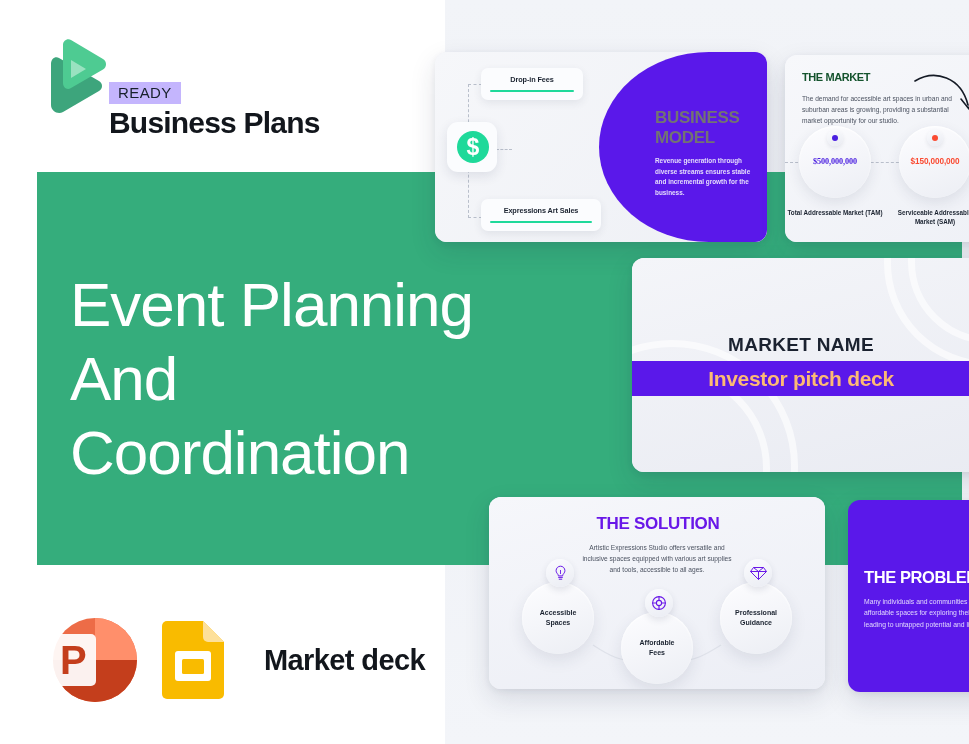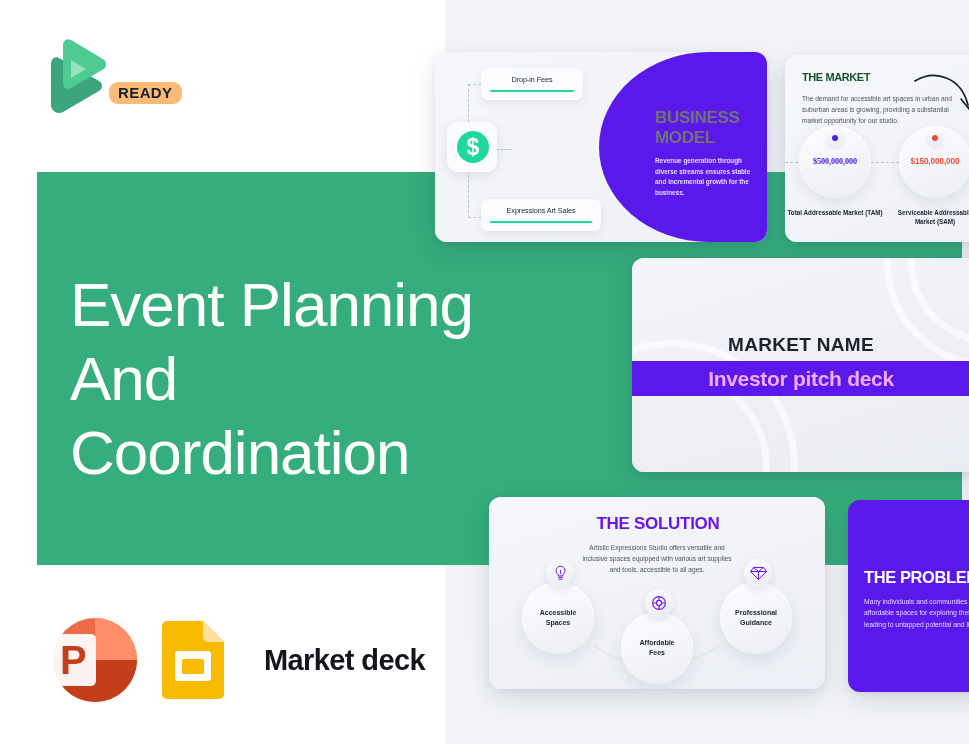--- a/index.html
+++ b/index.html
@@ -19,23 +19,23 @@
   .green-block{
     position:absolute;left:37px;top:172px;width:925px;height:393px;
     background:#35ad7c;
   }
 
   
   .logo-wrap{position:absolute;left:37px;top:34px;width:330px;height:92px;}
   .logo-mark{position:absolute;left:0;top:4px;width:72px;height:76px;}
   .ready-badge{
     position:absolute;left:72px;top:48px;
-    background:#fdba74;color:#17202b;
-    font-size:15px;font-weight:700;letter-spacing:.4px;
-    padding:3px 9px 4px 9px;border-radius:9px;line-height:1;
+    background:#c4b5fd;color:#17202b;
+    font-size:15px;font-weight:400;letter-spacing:.4px;
+    padding:3px 9px 4px 9px;border-radius:0;line-height:1;
   }
   .brand-name{
     position:absolute;left:72px;top:74px;
     font-size:30px;font-weight:800;color:#12161c;letter-spacing:-0.8px;
     white-space:nowrap;line-height:1;
   }
 
   
   .hero-title{
     position:absolute;left:70px;top:268px;width:470px;
@@ -71,21 +71,21 @@
   .bm-title{position:absolute;left:655px;top:108px;color:#737373;font-size:17px;font-weight:800;
     line-height:20px;letter-spacing:-0.3px;}
   .bm-desc{position:absolute;left:655px;top:156px;width:104px;color:#e4dcfb;font-size:6.4px;
     line-height:10.5px;font-weight:600;}
   .bm-chip{
     position:absolute;background:#fbfcfe;border-radius:7px;height:32px;width:102px;
     box-shadow:0 3px 8px rgba(40,50,80,.09);
   }
   .bm-chip span{
     position:absolute;left:0;right:0;top:7px;text-align:center;
-    font-size:7.3px;font-weight:400;color:#1b2330;letter-spacing:-0.1px;white-space:nowrap;
+    font-size:7.3px;font-weight:700;color:#1b2330;letter-spacing:-0.1px;white-space:nowrap;
   }
   .bm-chip i{
     position:absolute;left:9px;right:9px;bottom:8px;height:2px;border-radius:2px;background:#1fd99a;display:block;
   }
   #chip-drop{left:481px;top:68px;}
   #chip-session{left:500px;top:133px;width:112px;}
   #chip-commission{left:481px;top:199px;width:120px;}
   .bm-dollar-card{
     position:absolute;left:447px;top:122px;width:50px;height:50px;border-radius:11px;background:#fbfcfe;
     box-shadow:0 4px 12px rgba(40,50,80,.11);
@@ -112,21 +112,21 @@
   .mk-val{position:absolute;left:0;right:0;top:31px;text-align:center;font-size:8.2px;font-weight:800;letter-spacing:-0.1px;}
   .mk-cap{position:absolute;text-align:center;font-size:6.3px;font-weight:800;color:#1b2330;line-height:9px;width:96px;}
 
   
   #slide-company{left:632px;top:258px;width:400px;height:214px;}
   .cn-bg{position:absolute;inset:0;background:linear-gradient(165deg,#f4f5f9 0%,#e9ebf2 100%);}
   .cn-ring{position:absolute;border-radius:50%;border:7px solid rgba(255,255,255,.62);}
   .cn-name{position:absolute;left:0;width:338px;top:76px;text-align:center;font-size:19px;font-weight:800;
     color:#1b2230;letter-spacing:.3px;}
   .cn-band{position:absolute;left:0;top:103px;width:400px;height:35px;background:#5a18ea;}
-  .cn-band span{display:block;width:338px;text-align:center;line-height:35px;color:#f0abfc;font-size:21px;font-weight:800;
+  .cn-band span{display:block;width:338px;text-align:center;line-height:35px;color:#fdba74;font-size:21px;font-weight:800;
     letter-spacing:-0.3px;}
 
   
   #slide-solution{left:489px;top:497px;width:336px;height:192px;}
   .sol-bg{position:absolute;inset:0;background:linear-gradient(165deg,#f6f7fb 0%,#eceef5 100%);}
   .sol-title{position:absolute;left:2px;right:0;top:17px;text-align:center;color:#6917e8;font-size:17px;font-weight:800;
     letter-spacing:-0.3px;}
   .sol-desc{position:absolute;left:50%;margin-left:-80px;width:160px;top:45px;text-align:center;color:#4b5260;
     font-size:6.6px;line-height:11px;font-weight:500;}
   .sol-node{position:absolute;width:72px;height:72px;border-radius:50%;
@@ -156,20 +156,21 @@
 
   <div class="logo-wrap">
     <div class="logo-mark">
       <svg width="72" height="76" viewBox="0 0 72 76">
         <path d="M14 26 C14 21 18 18 22 20 L62 43 C66 45.5 66 50.5 62 53 L26 74 C21 77 14 73 14 67 Z" fill="#3da57c"></path>
         <path d="M26 7 C26 2.5 30.5 0 34 2 L66 21 C70 23.5 70 29 66 31.5 L34 50 C30 52.5 26 49.5 26 45 Z" fill="#4ecb92"></path>
         <path d="M34 22 L34 40 L49 31 Z" fill="#a7e6c8" opacity=".85"></path>
       </svg>
     </div>
     <div class="ready-badge">READY</div>
+    <div class="brand-name">Business Plans</div>
   </div>
 
   <div class="hero-title">
     <div>Event Planning</div>
     <div>And</div>
     <div>Coordination</div>
   </div>
 
   <div class="filetype-row">
     <div class="ppt-icon">

